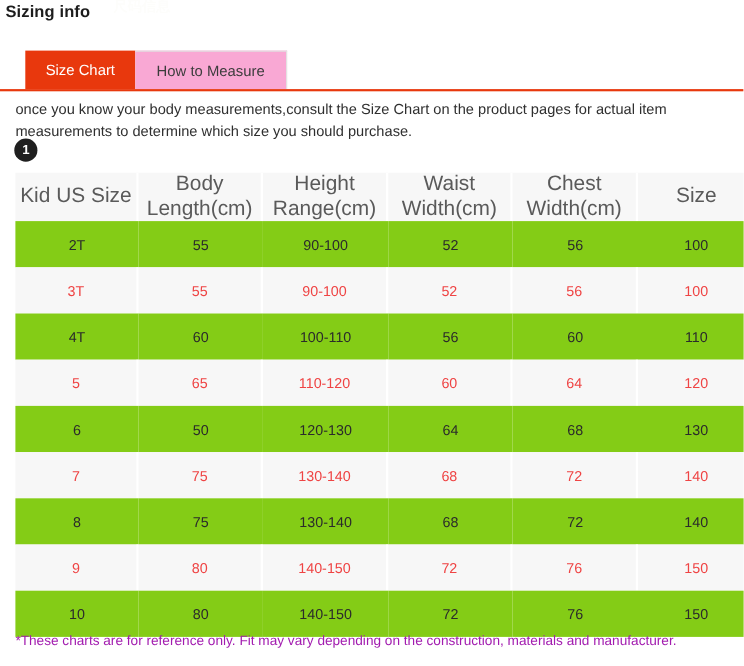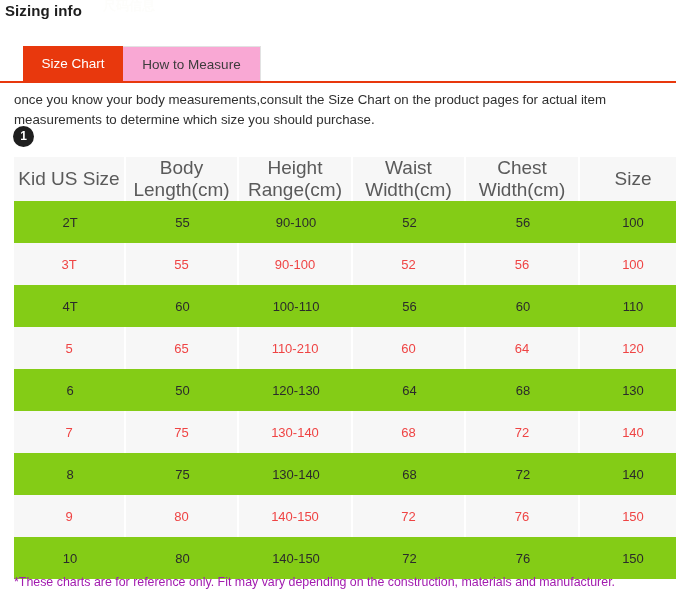--- a/index.html
+++ b/index.html
@@ -216,21 +216,21 @@
       <td class="col-0">4T</td>
       <td class="col-1">60</td>
       <td class="col-2">100-110</td>
       <td class="col-3">56</td>
       <td class="col-4">60</td>
       <td class="col-5">110</td>
     </tr>
     <tr class="row-even">
       <td class="col-0">5</td>
       <td class="col-1">65</td>
-      <td class="col-2">110-210</td>
+      <td class="col-2">110-120</td>
       <td class="col-3">60</td>
       <td class="col-4">64</td>
       <td class="col-5">120</td>
     </tr>
     <tr class="row-odd">
       <td class="col-0">6</td>
       <td class="col-1">50</td>
       <td class="col-2">120-130</td>
       <td class="col-3">64</td>
       <td class="col-4">68</td>

